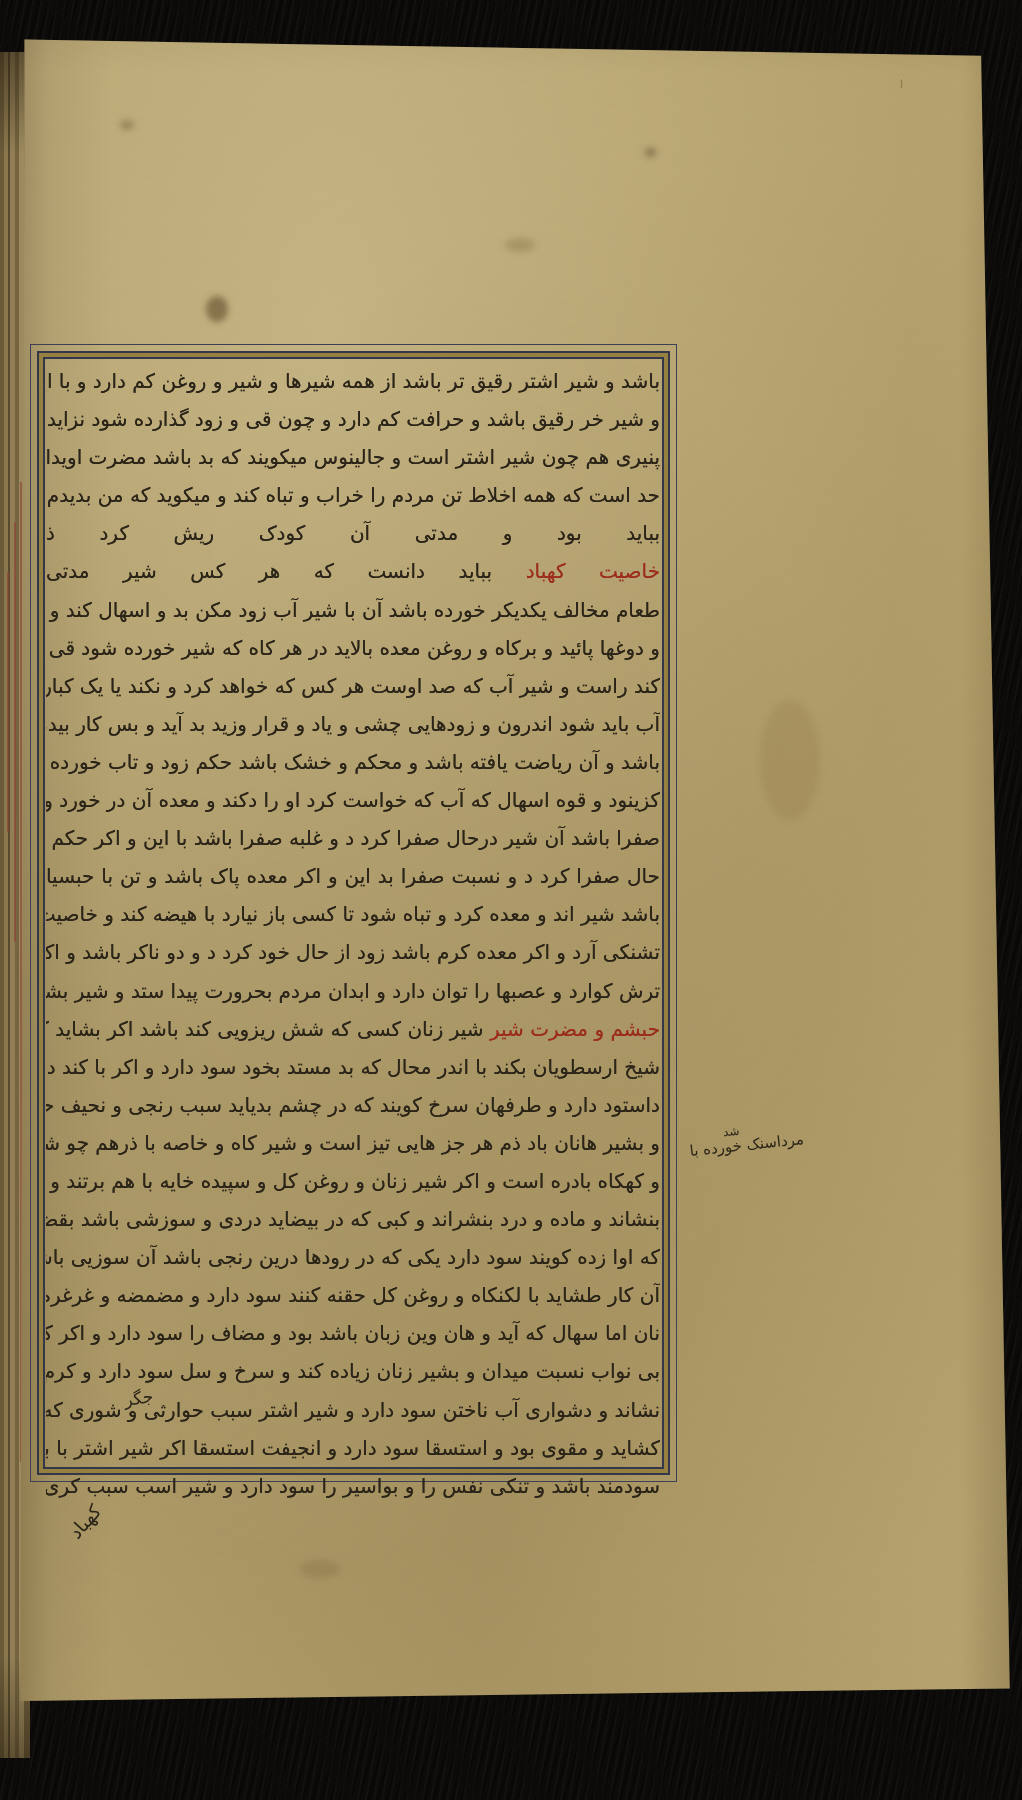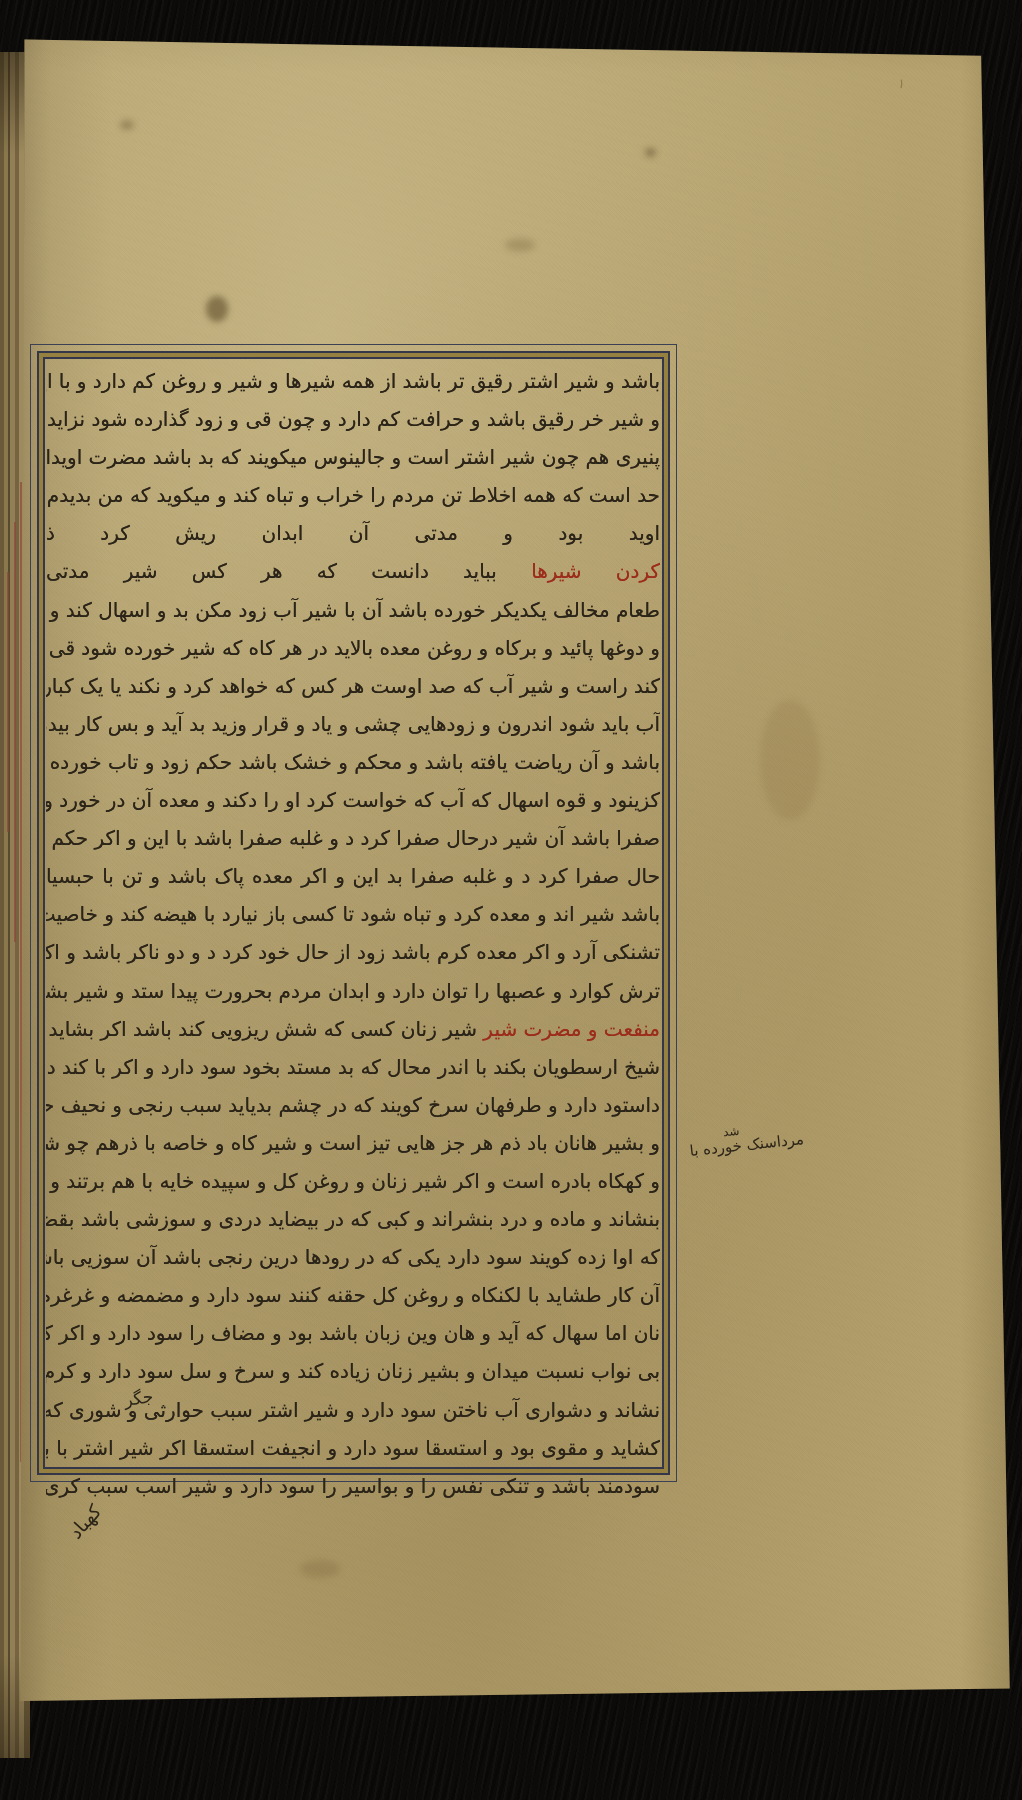--- a/index.html
+++ b/index.html
@@ -114,34 +114,34 @@
 
   <div class="frame">
     <div class="frame-band"></div>
   </div>
 
   <div class="textblock">
       <div class="line"><span>باشد و شیر اشتر رقیق تر باشد از همه شیرها و شیر و روغن کم دارد و با اینهمه اند و معده دیرتر ما</span></div>
       <div class="line"><span>و شیر خر رقیق باشد و حرافت کم دارد و چون قی و زود گذارده شود نزاید و معده قوی کند و شیر اسب اندکم روغنی و کم</span></div>
       <div class="line"><span>پنیری هم چون شیر اشتر است و جالینوس میکویند که بد باشد مضرت اویدان ماند و بدان</span></div>
       <div class="line"><span>حد است که همه اخلاط تن مردم را خراب و تباه کند و میکوید که من بدیدم که کودکی که دایه شوم اذر</span></div>
-      <div class="line"><span>اوید بود و مدتی آن ابدان ریش کرد ذ</span></div>
-      <div class="line"><span class="red">کردن شیرها</span><span> بباید دانست که هر کس شیر مدتی</span></div>
+      <div class="line"><span>بباید بود و مدتی آن کودک ریش کرد ذ</span></div>
+      <div class="line"><span class="red">خاصیت کهباد</span><span> بباید دانست که هر کس شیر مدتی</span></div>
       <div class="line"><span>طعام مخالف یکدیکر خورده باشد آن با شیر آب زود مکن بد و اسهال کند و بیرون آرد و بعدها</span></div>
       <div class="line"><span>و دوغها پائید و برکاه و روغن معده بالاید در هر کاه که شیر خورده شود قی آید آب او اسهال</span></div>
       <div class="line"><span>کند راست و شیر آب که صد اوست هر کس که خواهد کرد و نکند یا یک کبار کند بکسنند و روغن یافته</span></div>
       <div class="line"><span>آب باید شود اندرون و زودهایی چشی و یاد و قرار وزید بد آید و بس کار بیدن بادان باید کرد و معده را پاک</span></div>
       <div class="line"><span>باشد و آن ریاضت یافته باشد و محکم و خشک باشد حکم زود و تاب خورده کند باد و نظر</span></div>
       <div class="line"><span>کزینود و قوه اسهال که آب که خواست کرد او را دکند و معده آن در خورد و دیکر کند اند و اکر و دید</span></div>
       <div class="line"><span>صفرا باشد آن شیر درحال صفرا کرد د و غلبه صفرا باشد با این و اکر حکم کرم باشد آن شیر دان</span></div>
-      <div class="line"><span>حال صفرا کرد د و غلبه صفرا بد این و اکر معده پاک باشد و تن با حبسیا</span></div>
+      <div class="line"><span>حال صفرا کرد د و نسبت صفرا بد این و اکر معده پاک باشد و تن با حبسیا</span></div>
       <div class="line"><span>باشد شیر اند و معده کرد و تباه شود تا کسی باز نیارد با هیضه کند و خاصیت دیکر آنست</span></div>
       <div class="line"><span>تشنکی آرد و اکر معده کرم باشد زود از حال خود کرد د و دو ناکر باشد و اکر معده سرد باشد</span></div>
       <div class="line"><span>ترش کوارد و عصبها را توان دارد و ابدان مردم بحرورت پیدا ستد و شیر بشود و مرهم بسر اکند</span></div>
-      <div class="line"><span class="red">منفعت و مضرت شیر</span><span> شیر زنان کسی که شش ریزویی کند باشد اکر بشاید کمان دریش بدنک</span></div>
+      <div class="line"><span class="red">حبشم و مضرت شیر</span><span> شیر زنان کسی که شش ریزویی کند باشد اکر بشاید کمان دریش بدنک</span></div>
       <div class="line"><span>شیخ ارسطویان بکند با اندر محال که بد مستد بخود سود دارد و اکر با کند دست رنجی و بخچه حکایت نظم</span></div>
       <div class="line"><span>داستود دارد و طرفهان سرخ کویند که در چشم بدیاید سبب رنجی و نحیف حبشم رسد</span></div>
       <div class="line"><span>و بشیر هانان باد ذم هر جز هایی تیز است و شیر کاه و خاصه با ذرهم چو شکست که جویی بادان</span></div>
       <div class="line"><span>و کهکاه بادره است و اکر شیر زنان و روغن کل و سپیده خایه با هم برتند و برخلم هفت درد</span></div>
       <div class="line"><span>بنشاند و ماده و درد بنشراند و کبی که در بیضاید دردی و سوزشی باشد بقضیب در حکانند بالکی</span></div>
       <div class="line"><span>که اوا زده کویند سود دارد یکی که در رودها درین رنجی باشد آن سوزیی باشد شیر تنها با بادارها</span></div>
       <div class="line"><span>آن کار طشاید با لکنکاه و روغن کل حقنه کنند سود دارد و مضمضه و غرغره کردن بسیر</span></div>
       <div class="line"><span>نان اما سهال که آید و هان وین زبان باشد بود و مضاف را سود دارد و اکر کسند شیر نان</span></div>
       <div class="line"><span>بی نواب نسبت میدان و بشیر زنان زیاده کند و سرخ و سل سود دارد و کرم را مصافی کند و بشکی</span></div>
       <div class="line"><span>نشاند و دشواری آب ناختن سود دارد و شیر اشتر سبب حوارثی و شوری که اندروی باشد ملذ</span></div>

